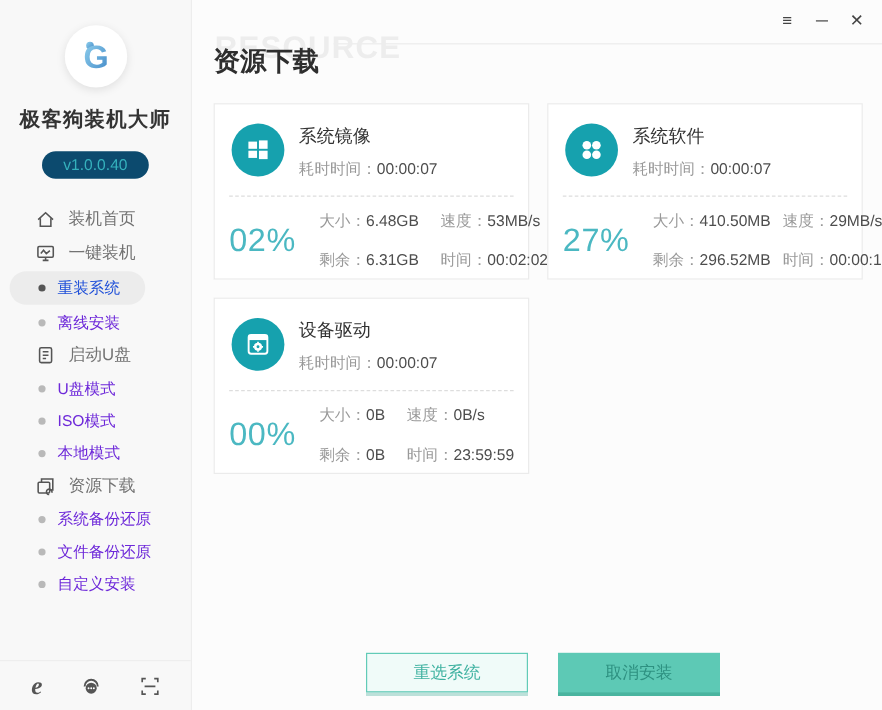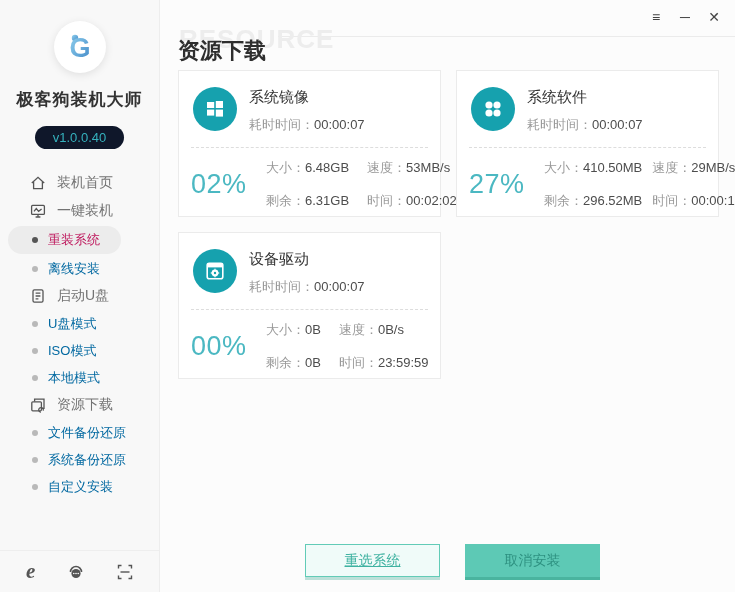--- a/index.html
+++ b/index.html
@@ -7,70 +7,70 @@
   body { font-family:"Liberation Sans","DejaVu Sans",sans-serif; background:#fff; overflow:hidden; }
   .window { display:flex; width:735px; height:592px; background:#fff; }
 
   
   .sidebar { width:160px; flex:none; background:#f8f8f8; border-right:1px solid #ededed;
              position:relative; display:flex; flex-direction:column; align-items:center; }
   .logo-circle { width:52px; height:52px; background:#fff; border-radius:50%;
                  box-shadow:0 2px 8px rgba(0,0,0,.10); margin-top:21px;
                  display:flex; align-items:center; justify-content:center; }
   .app-title { font-size:17px; font-weight:bold; color:#333; margin-top:15px; letter-spacing:1px; }
-  .version-pill { margin-top:15px; background:#0f172a; color:#35b1bd; border-radius:12px;
+  .version-pill { margin-top:15px; background:#0c4a6e; color:#35b1bd; border-radius:12px;
                   padding:4px 18px; font-size:13px; }
   .nav { width:100%; margin-top:20px; }
   .nav-section { display:flex; align-items:center; gap:11px; height:28px;
                  padding-left:30px; font-size:14px; color:#737373; cursor:default; }
   .nav-section svg { flex:none; }
   .nav-sub { display:flex; align-items:center; gap:10px; height:27px;
-             padding-left:32px; font-size:13px; color:#0369a1; cursor:default; }
+             padding-left:32px; font-size:13px; color:#6d28d9; cursor:default; }
   .nav-sub .bullet { width:6px; height:6px; border-radius:50%; background:#b9b9b9; flex:none; }
   .nav-sub.active { background:#ececec; border-radius:14px; height:28px;
-                    margin:1px 38px 1px 8px; padding-left:24px; color:#be185d; }
+                    margin:1px 38px 1px 8px; padding-left:24px; color:#1d4ed8; }
   .nav-sub.active .bullet { background:#555; }
   .sidebar-footer { position:absolute; bottom:0; left:0; width:100%; height:42px;
                     border-top:1px solid #eee; display:flex; align-items:center;
                     justify-content:space-between; padding:0 26px; }
   .foot-icon { color:#555; display:flex; align-items:center; }
   .ie-e { font-family:"Liberation Serif","DejaVu Serif",serif; font-style:italic;
           font-weight:bold; font-size:21px; color:#555; line-height:1; }
 
   
   .main { flex:1; position:relative; background:#fcfcfc; padding:0 0 0 18px; }
   .win-controls { position:absolute; top:9px; right:13px; display:flex; gap:13px; }
   .win-btn { width:16px; height:16px; display:flex; align-items:center; justify-content:center;
              color:#444; font-size:14px; cursor:pointer; line-height:1; }
   .page-header { margin-top:36px; position:relative; height:34px; display:flex;
                  align-items:flex-start; padding-right:0; }
   .watermark { position:absolute; top:-12px; left:1px; font-size:26px; font-weight:bold;
                color:#ededed; letter-spacing:1px; user-select:none; }
   .page-title { position:relative; font-size:22px; font-weight:bold; color:#2e2e2e; z-index:1; }
   .header-rule { flex:1; border-bottom:1px solid #ebebeb; margin:0 0 4px 12px; }
 
-  .cards { display:flex; flex-wrap:wrap; gap:15px; width:542px;align-items:flex-end; }
+  .cards { margin-top:16px; display:flex; flex-wrap:wrap; gap:15px; width:542px;align-items:flex-end; }
   .card { width:263px; height:147px; background:#fff; border:1px solid #ebebeb; }
   .card-top { display:flex; gap:12px; padding:16px 14px 0 14px; }
   .card-icon { width:44px; height:44px; border-radius:50%; background:#16a1ae; flex:none;
                display:flex; align-items:center; justify-content:center; }
   .card-title { font-size:15px; color:#333; padding-top:1px; }
   .card-elapsed { margin-top:9px; font-size:13px; }
   .lbl { color:#999; }
   .val { color:#4d4d4d; }
   .card-divider { border-top:1px dashed #ddd; margin:13px 12px 0 12px; }
   .card-bottom { display:flex; align-items:center; padding:11px 14px 0 12px; gap:15px; }
   .percent { font-size:27px; color:#4bb8c2; width:60px; flex:none; letter-spacing:.5px; }
   .stats { display:grid; grid-template-columns:auto auto; column-gap:18px; row-gap:15px;
            font-size:13px; white-space:nowrap; }
 
   .action-btn { position:absolute; bottom:15px; width:135px; height:33px; font-size:14px;
                 font-family:inherit; cursor:pointer; }
   .btn-outline { left:145px; background:#f0fbf9; border:1px solid #62cbb7; color:#3fb2a1;
-                 box-shadow:0 3px 0 rgba(110,190,175,.45);text-decoration:underline; }
+                 box-shadow:0 3px 0 rgba(110,190,175,.45); }
   .btn-solid { left:305px; background:#5dc9b5; border:none; color:#2e9181;
                box-shadow:0 3px 0 #4ab49f; }
 </style>
 </head>
 <body>
 
 <div class="window">
 
   <div class="sidebar">
     <div class="logo-circle">
@@ -140,25 +140,25 @@
         <svg width="16" height="16" viewBox="0 0 16 16" fill="none" stroke="#555" stroke-width="1.3">
           <path d="M4.6 4.6 V2.2 H14 V11.4 H11.6"></path>
           <rect x="1.8" y="4.8" width="9.6" height="9" rx="1"></rect>
           <path d="M13.2 13.6 a2.3 2.3 0 1 0 -2.2 1.6"></path>
         </svg>
         <span>资源下载</span>
       </div>
 
       <div class="nav-sub">
         <span class="bullet"></span>
+        <span>系统备份还原</span>
+      </div>
+      <div class="nav-sub">
+        <span class="bullet"></span>
         <span>文件备份还原</span>
-      </div>
-      <div class="nav-sub">
-        <span class="bullet"></span>
-        <span>系统备份还原</span>
       </div>
       <div class="nav-sub">
         <span class="bullet"></span>
         <span>自定义安装</span>
       </div>
     </div>
 
     <div class="sidebar-footer">
       <span class="foot-icon">
           <span class="ie-e">e</span>

